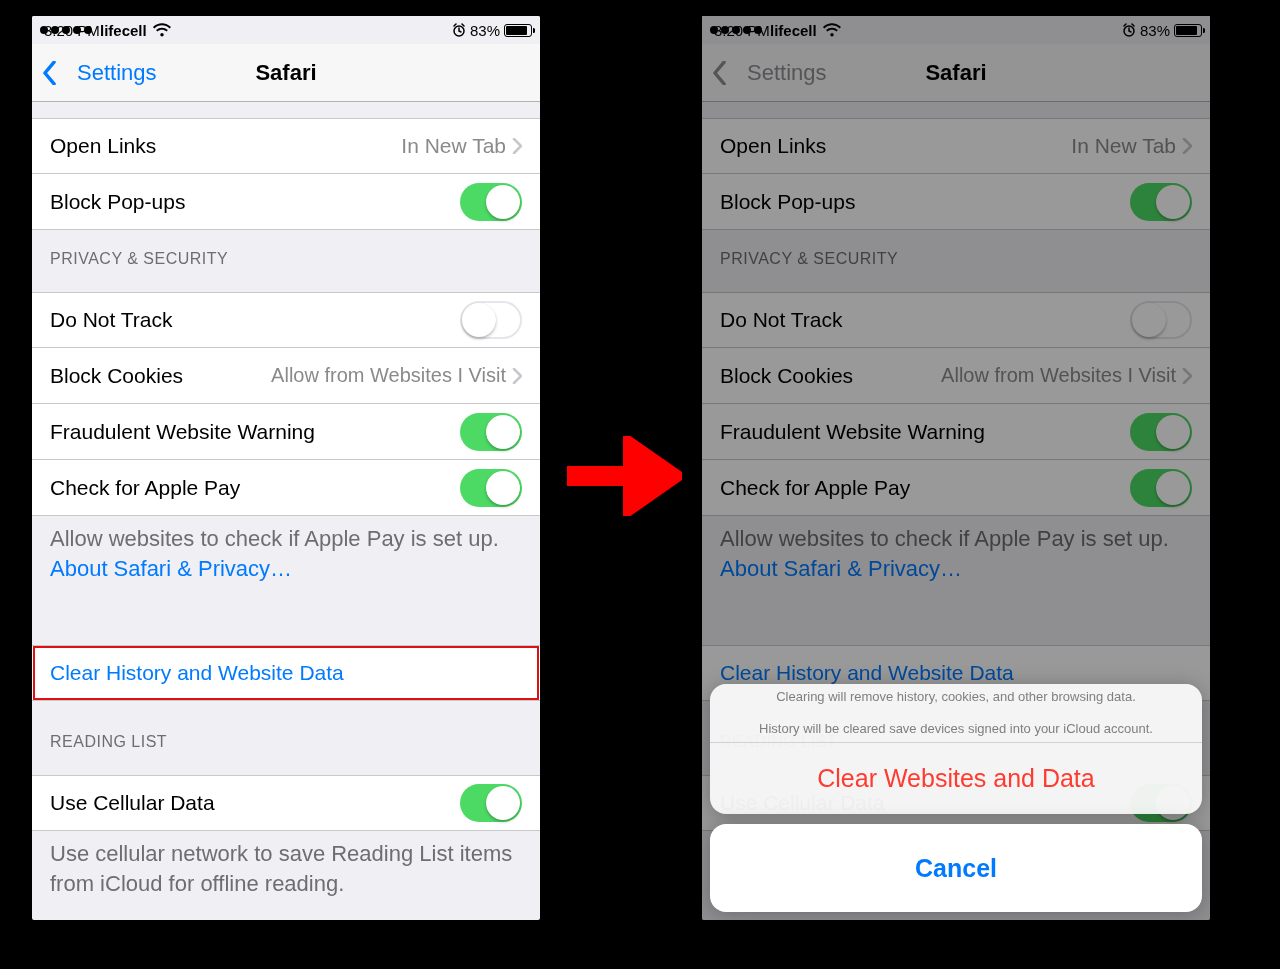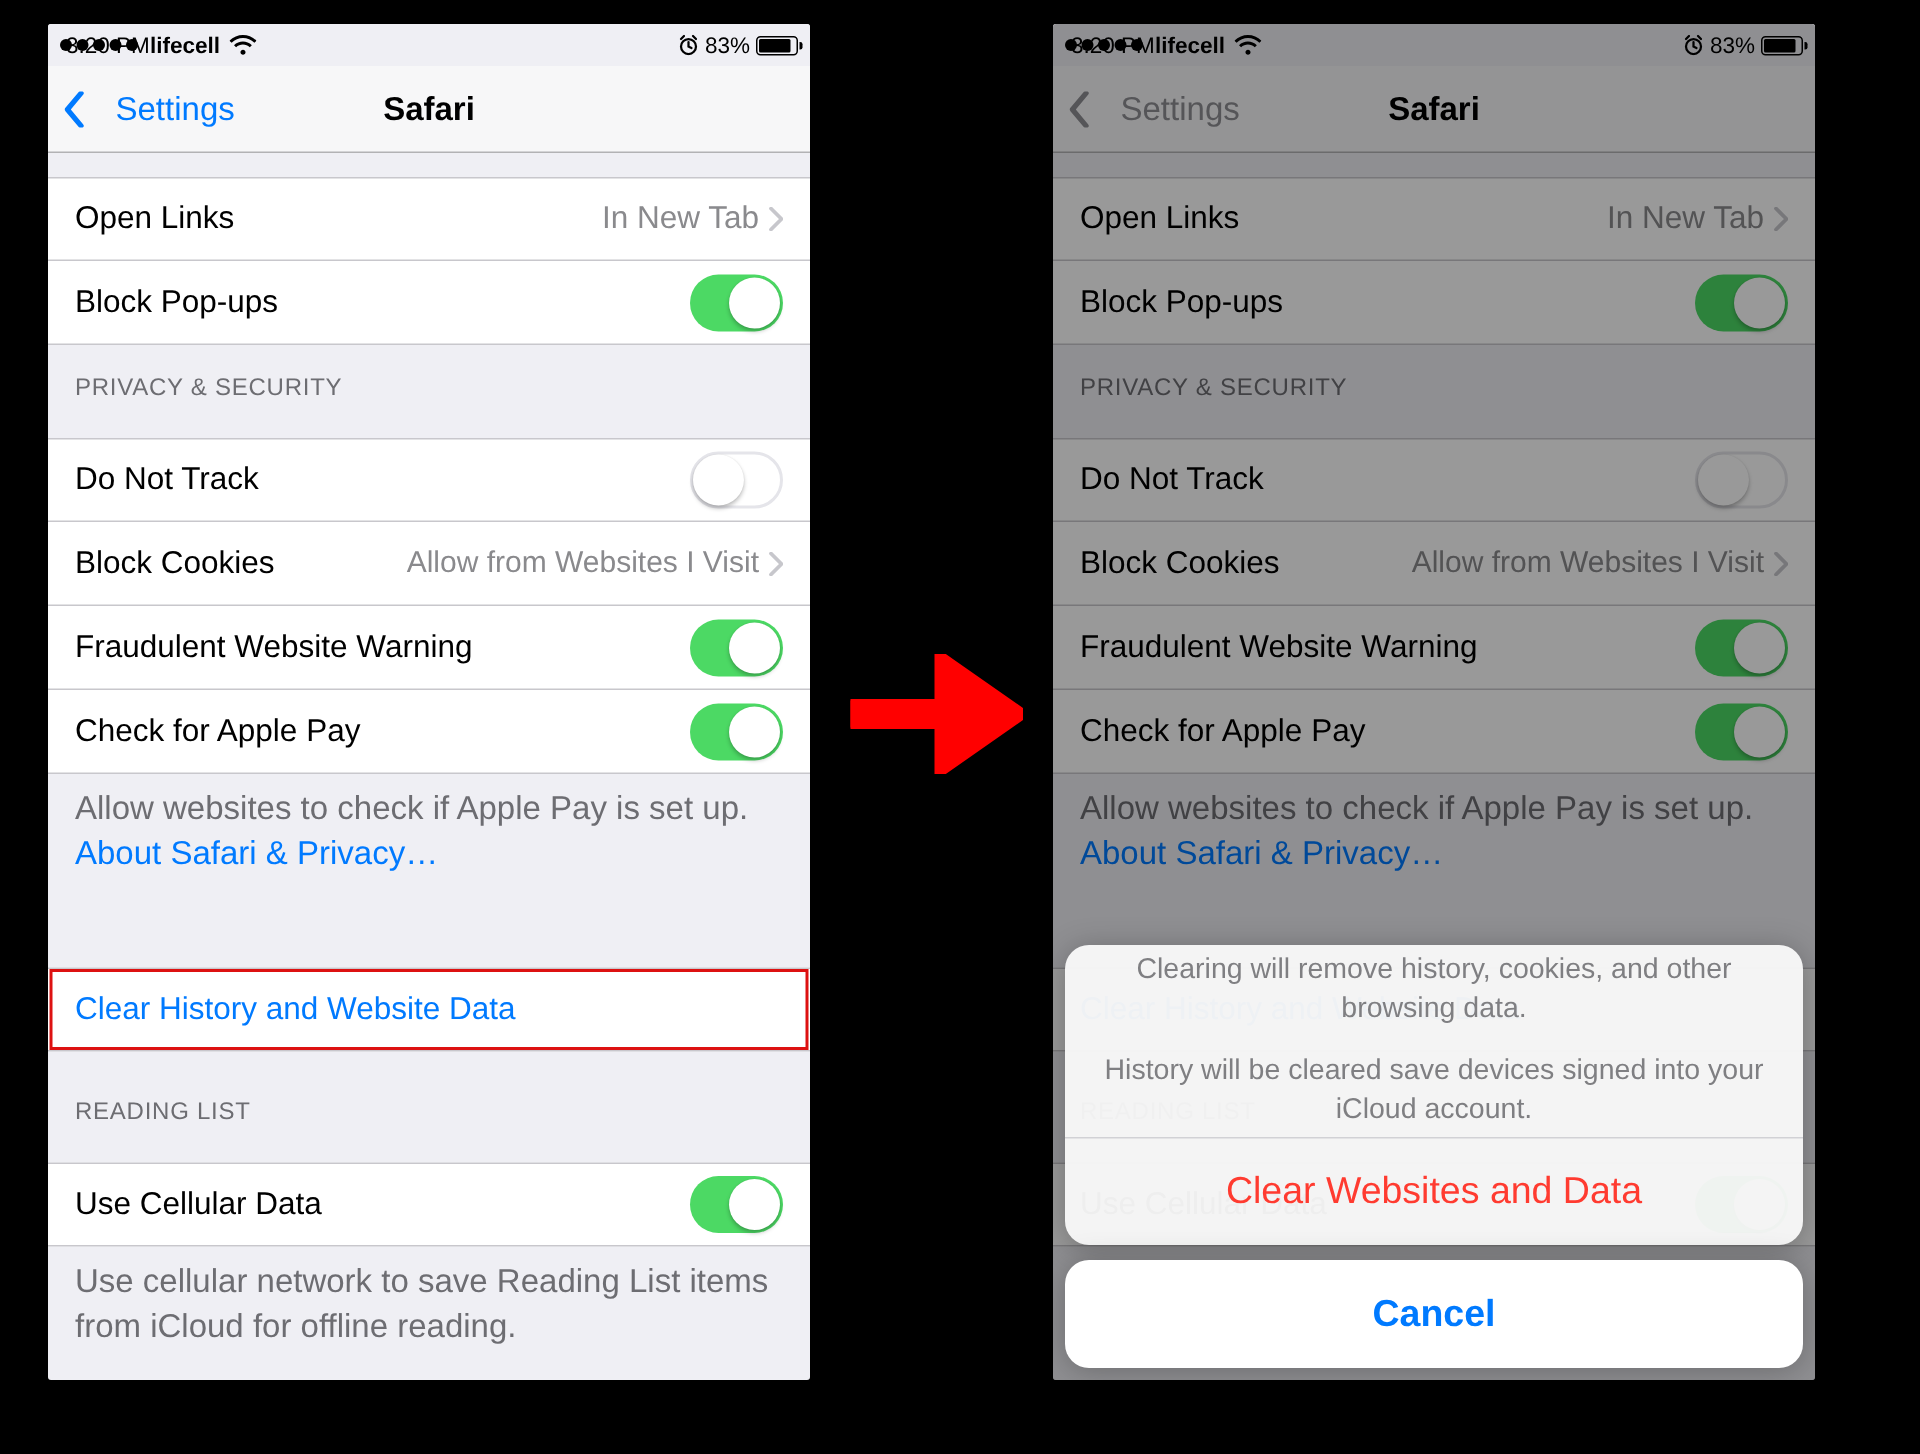--- a/index.html
+++ b/index.html
@@ -126,35 +126,35 @@
   }
   .sheet{
     background:rgba(248,248,248,0.96);
     border-radius:16px;
     overflow:hidden;
     box-shadow:0 2px 20px rgba(0,0,0,0.25);
   }
   .sheet .msg{
     padding:4px 24px;
     text-align:center;
-    font-size:19px;
+    font-size:13px;
     color:#7f7f82;
     line-height:1.4;
   }
   .sheet .btn{
     height:72px;display:flex;align-items:center;justify-content:center;
     font-size:25px;
     border-top:1px solid #d1d1d5;
   }
   .sheet .btn.destructive{color:var(--red);}
   .cancel{
     margin-top:10px;
     background:#fff;
     border-radius:16px;
-    height:72px;display:flex;align-items:center;justify-content:center;
+    height:88px;display:flex;align-items:center;justify-content:center;
     font-size:25px;font-weight:600;
     color:var(--link);
     box-shadow:0 2px 20px rgba(0,0,0,0.25);
   }
 </style>
 </head>
 <body>
 
 <div class="stage">
 

